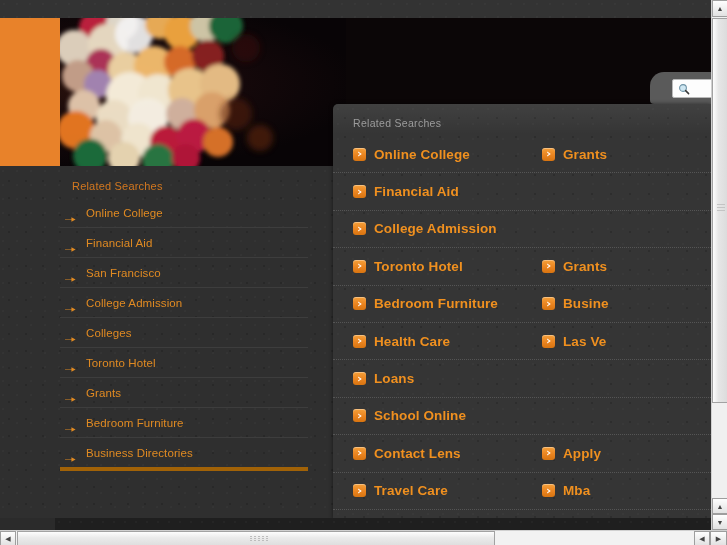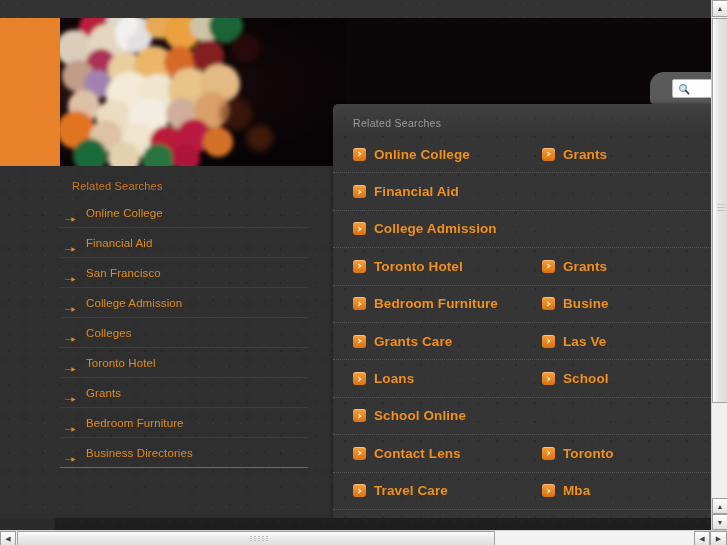--- a/index.html
+++ b/index.html
@@ -85,21 +85,21 @@
     letter-spacing: 0.2px;
   }
   .sidebar-list { margin: 0; padding: 0; list-style: none; }
   .sidebar-item {
     display: flex; align-items: center;
     height: 29px;
     padding-left: 26px;
     border-bottom: 1px solid #3d3d3d;
     cursor: pointer;
   }
-  .sidebar-item:last-child { border-bottom: 1px solid #a16207; }
+  .sidebar-item:last-child { border-bottom: 4px solid #a16207; }
   .sb-arrow {
     position: absolute; margin-left: -21px;
     width: 11px; height: 7px; display: block;
   }
   .sidebar-label {
     color: #e08a22; font-size: 11.5px; letter-spacing: 0.1px;
   }
 
   
   .overlay {
@@ -417,48 +417,40 @@
             <span class="ov-label">Busine</span>
           </div>
         </div>
         <div class="ov-row">
           <div class="ov-cell">
             <span class="ov-icon">
               <svg width="8" height="8" viewBox="0 0 8 8">
                 <path d="M2.2 1.4 L5.8 4 L2.2 6.6 L2.2 5.2 L4.0 4 L2.2 2.8 Z" fill="#ffffff"></path>
               </svg>
             </span>
-            <span class="ov-label">Grants Care</span>
+            <span class="ov-label">Health Care</span>
           </div>
           <div class="ov-cell">
             <span class="ov-icon">
               <svg width="8" height="8" viewBox="0 0 8 8">
                 <path d="M2.2 1.4 L5.8 4 L2.2 6.6 L2.2 5.2 L4.0 4 L2.2 2.8 Z" fill="#ffffff"></path>
               </svg>
             </span>
             <span class="ov-label">Las Ve</span>
           </div>
         </div>
         <div class="ov-row">
           <div class="ov-cell">
             <span class="ov-icon">
               <svg width="8" height="8" viewBox="0 0 8 8">
                 <path d="M2.2 1.4 L5.8 4 L2.2 6.6 L2.2 5.2 L4.0 4 L2.2 2.8 Z" fill="#ffffff"></path>
               </svg>
             </span>
             <span class="ov-label">Loans</span>
           </div>
-          <div class="ov-cell">
-            <span class="ov-icon">
-              <svg width="8" height="8" viewBox="0 0 8 8">
-                <path d="M2.2 1.4 L5.8 4 L2.2 6.6 L2.2 5.2 L4.0 4 L2.2 2.8 Z" fill="#ffffff"></path>
-              </svg>
-            </span>
-            <span class="ov-label">School</span>
-          </div>
         </div>
         <div class="ov-row">
           <div class="ov-cell">
             <span class="ov-icon">
               <svg width="8" height="8" viewBox="0 0 8 8">
                 <path d="M2.2 1.4 L5.8 4 L2.2 6.6 L2.2 5.2 L4.0 4 L2.2 2.8 Z" fill="#ffffff"></path>
               </svg>
             </span>
             <span class="ov-label">School Online</span>
           </div>
@@ -471,21 +463,21 @@
               </svg>
             </span>
             <span class="ov-label">Contact Lens</span>
           </div>
           <div class="ov-cell">
             <span class="ov-icon">
               <svg width="8" height="8" viewBox="0 0 8 8">
                 <path d="M2.2 1.4 L5.8 4 L2.2 6.6 L2.2 5.2 L4.0 4 L2.2 2.8 Z" fill="#ffffff"></path>
               </svg>
             </span>
-            <span class="ov-label">Toronto </span>
+            <span class="ov-label">Apply </span>
           </div>
         </div>
         <div class="ov-row">
           <div class="ov-cell">
             <span class="ov-icon">
               <svg width="8" height="8" viewBox="0 0 8 8">
                 <path d="M2.2 1.4 L5.8 4 L2.2 6.6 L2.2 5.2 L4.0 4 L2.2 2.8 Z" fill="#ffffff"></path>
               </svg>
             </span>
             <span class="ov-label">Travel Care</span>

